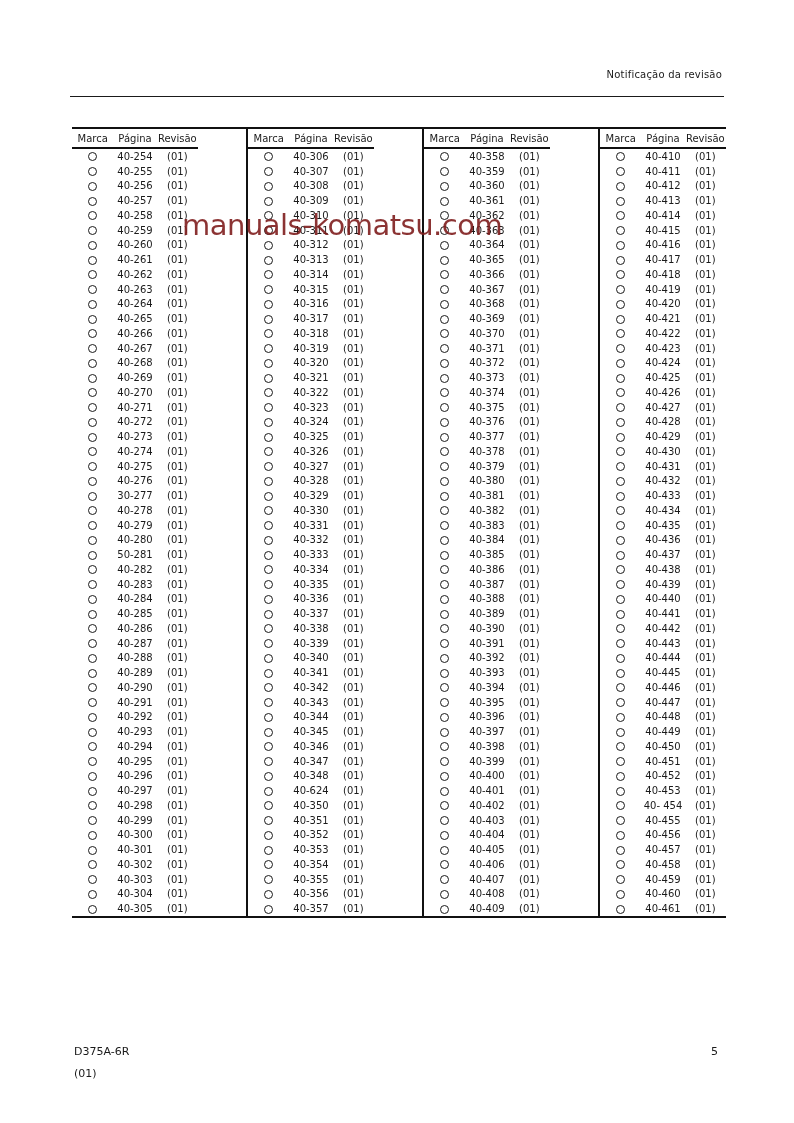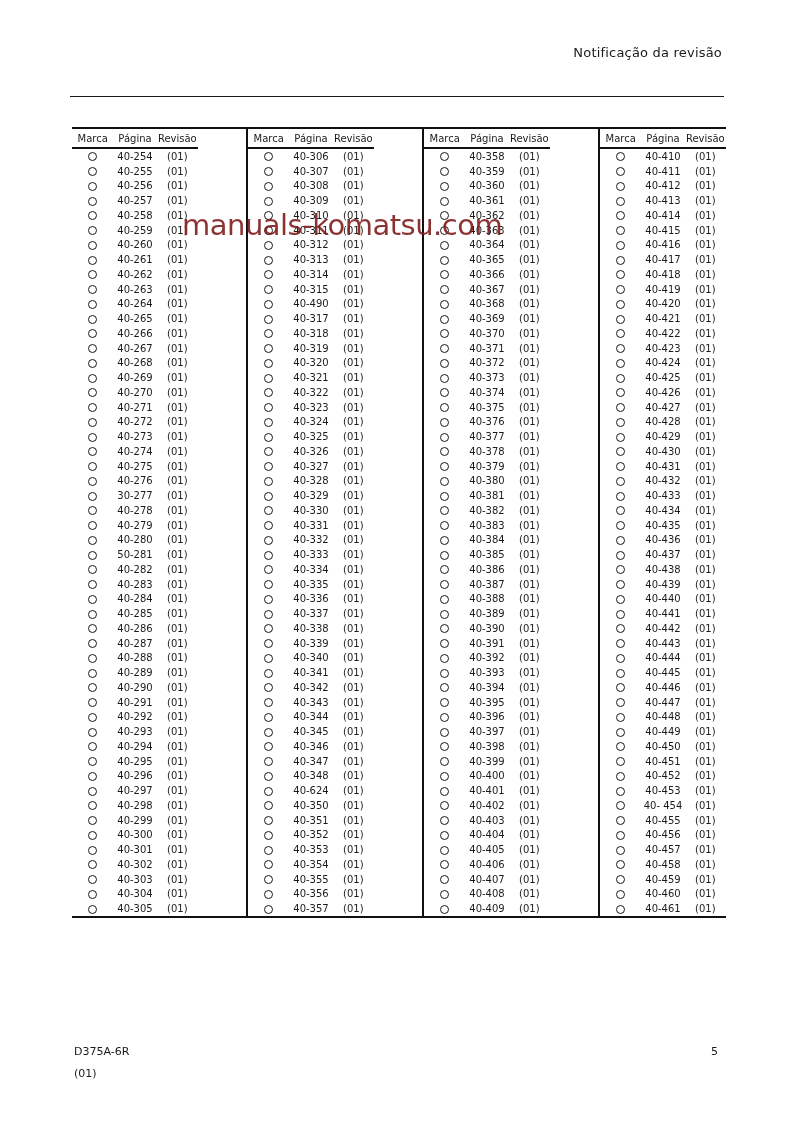--- a/index.html
+++ b/index.html
@@ -6,22 +6,22 @@
   .page {
     position:relative;
     width:794px; height:1123px;
     margin:0 auto;
     background:#ffffff;
     font-family:"DejaVu Sans", sans-serif;
     color:#1a1a1a;
     overflow:hidden;
   }
   .top-note {
-    position:absolute; top:45px; right:72px;
-    font-size:13px; letter-spacing:0.2px;
+    position:absolute; top:69px; right:72px;
+    font-size:10px; letter-spacing:0.2px;
   }
   .top-rule {
     position:absolute; left:70px; top:96px;
     width:654px; height:1px; background:#1a1a1a;
   }
   .revtable {
     position:absolute; left:72px; top:127px; width:654px;
     border-top:2px solid #111;
     border-bottom:2px solid #111;
     display:flex;
@@ -143,21 +143,21 @@
         <div class="trow"><span class="cell"><span class="circle-mark"></span></span><span class="cell">40-306</span><span class="cell">(01)</span></div>
         <div class="trow"><span class="cell"><span class="circle-mark"></span></span><span class="cell">40-307</span><span class="cell">(01)</span></div>
         <div class="trow"><span class="cell"><span class="circle-mark"></span></span><span class="cell">40-308</span><span class="cell">(01)</span></div>
         <div class="trow"><span class="cell"><span class="circle-mark"></span></span><span class="cell">40-309</span><span class="cell">(01)</span></div>
         <div class="trow"><span class="cell"><span class="circle-mark"></span></span><span class="cell">40-310</span><span class="cell">(01)</span></div>
         <div class="trow"><span class="cell"><span class="circle-mark"></span></span><span class="cell">40-311</span><span class="cell">(01)</span></div>
         <div class="trow"><span class="cell"><span class="circle-mark"></span></span><span class="cell">40-312</span><span class="cell">(01)</span></div>
         <div class="trow"><span class="cell"><span class="circle-mark"></span></span><span class="cell">40-313</span><span class="cell">(01)</span></div>
         <div class="trow"><span class="cell"><span class="circle-mark"></span></span><span class="cell">40-314</span><span class="cell">(01)</span></div>
         <div class="trow"><span class="cell"><span class="circle-mark"></span></span><span class="cell">40-315</span><span class="cell">(01)</span></div>
-        <div class="trow"><span class="cell"><span class="circle-mark"></span></span><span class="cell">40-490</span><span class="cell">(01)</span></div>
+        <div class="trow"><span class="cell"><span class="circle-mark"></span></span><span class="cell">40-316</span><span class="cell">(01)</span></div>
         <div class="trow"><span class="cell"><span class="circle-mark"></span></span><span class="cell">40-317</span><span class="cell">(01)</span></div>
         <div class="trow"><span class="cell"><span class="circle-mark"></span></span><span class="cell">40-318</span><span class="cell">(01)</span></div>
         <div class="trow"><span class="cell"><span class="circle-mark"></span></span><span class="cell">40-319</span><span class="cell">(01)</span></div>
         <div class="trow"><span class="cell"><span class="circle-mark"></span></span><span class="cell">40-320</span><span class="cell">(01)</span></div>
         <div class="trow"><span class="cell"><span class="circle-mark"></span></span><span class="cell">40-321</span><span class="cell">(01)</span></div>
         <div class="trow"><span class="cell"><span class="circle-mark"></span></span><span class="cell">40-322</span><span class="cell">(01)</span></div>
         <div class="trow"><span class="cell"><span class="circle-mark"></span></span><span class="cell">40-323</span><span class="cell">(01)</span></div>
         <div class="trow"><span class="cell"><span class="circle-mark"></span></span><span class="cell">40-324</span><span class="cell">(01)</span></div>
         <div class="trow"><span class="cell"><span class="circle-mark"></span></span><span class="cell">40-325</span><span class="cell">(01)</span></div>
         <div class="trow"><span class="cell"><span class="circle-mark"></span></span><span class="cell">40-326</span><span class="cell">(01)</span></div>

